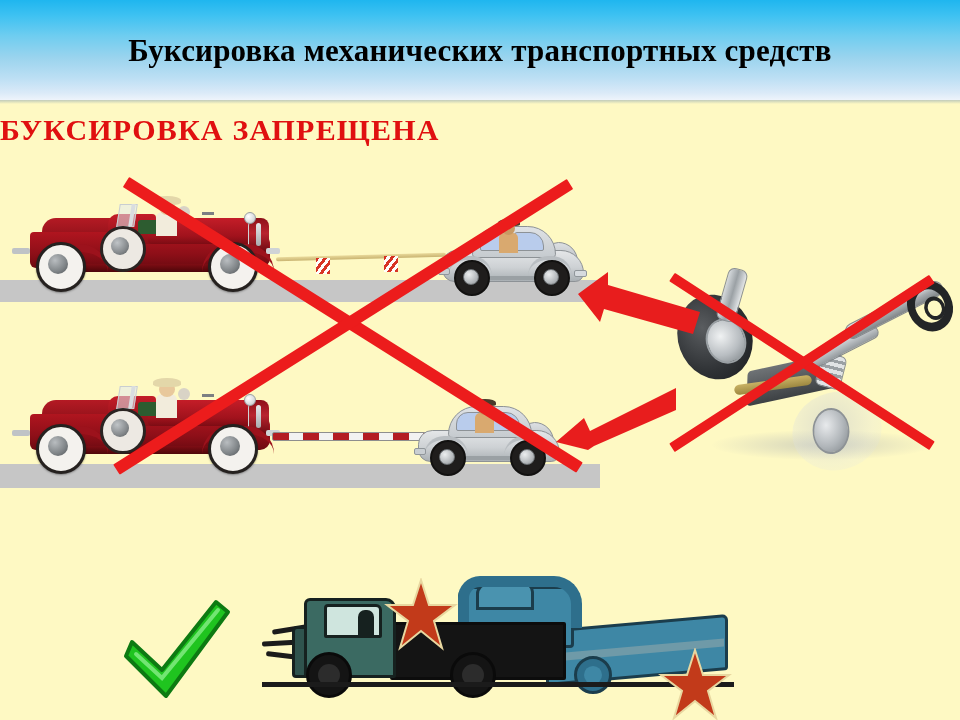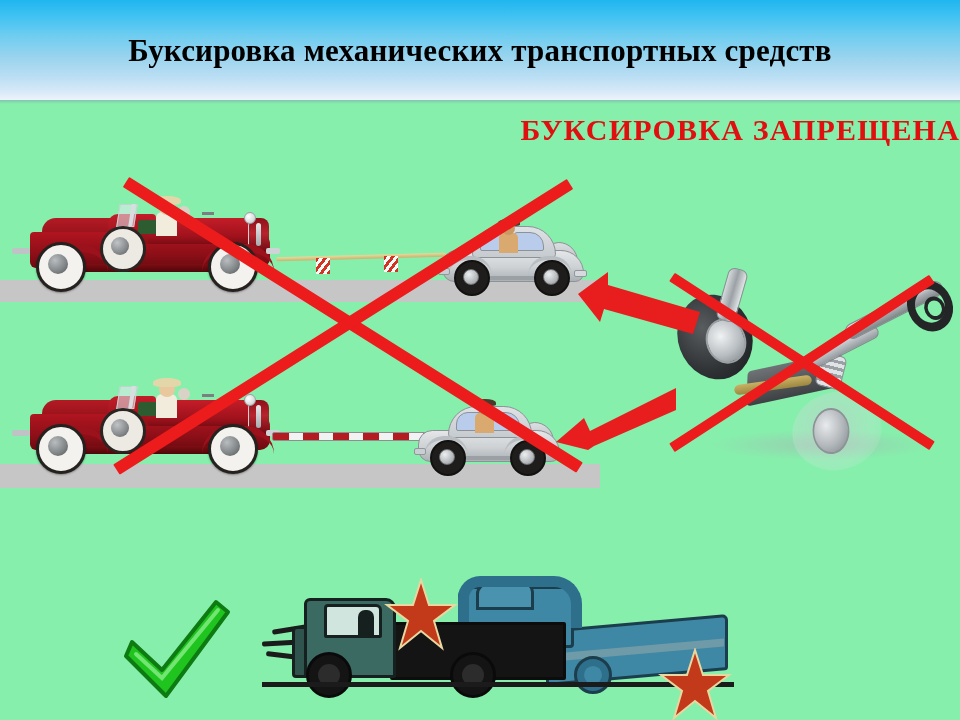--- a/index.html
+++ b/index.html
@@ -4,21 +4,21 @@
 <style>
   html, body {
     margin: 0;
     padding: 0;
     background: #ffffff;
   }
   #slide {
     position: relative;
     width: 960px;
     height: 720px;
-    background: #86efac;
+    background: #fef9c3;
     overflow: hidden;
     font-family: "Liberation Serif", "DejaVu Serif", serif;
   }
 
   
   .header-band {
     position: absolute;
     left: 0;
     top: 0;
     width: 960px;
@@ -52,21 +52,21 @@
     letter-spacing: 0.2px;
     white-space: nowrap;
   }
 
   
   .subtitle {
     position: absolute;
     left: 0;
     top: 113px;
     width: 960px;
-    text-align: right;
+    text-align: left;
     font-size: 30px;
     font-weight: bold;
     color: #e01010;
     letter-spacing: 1.2px;
     white-space: nowrap;
   }
 
   
   .road {
     position: absolute;

